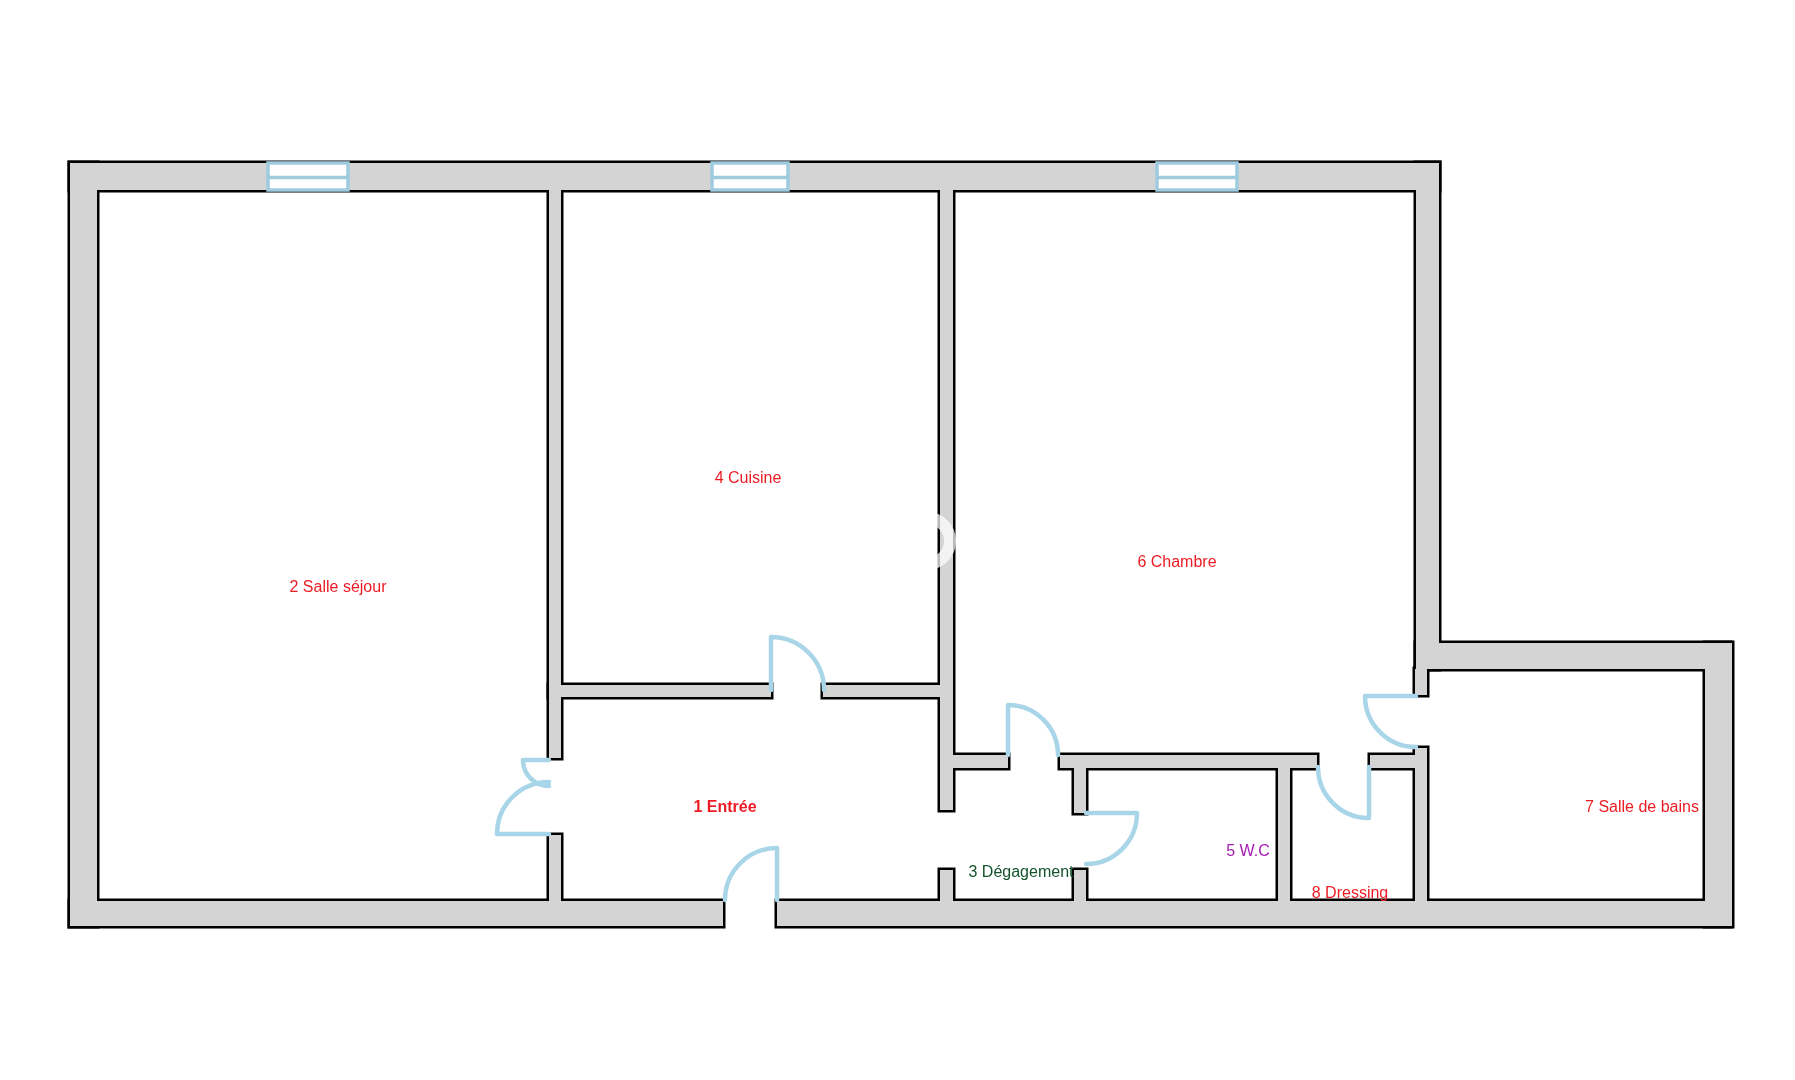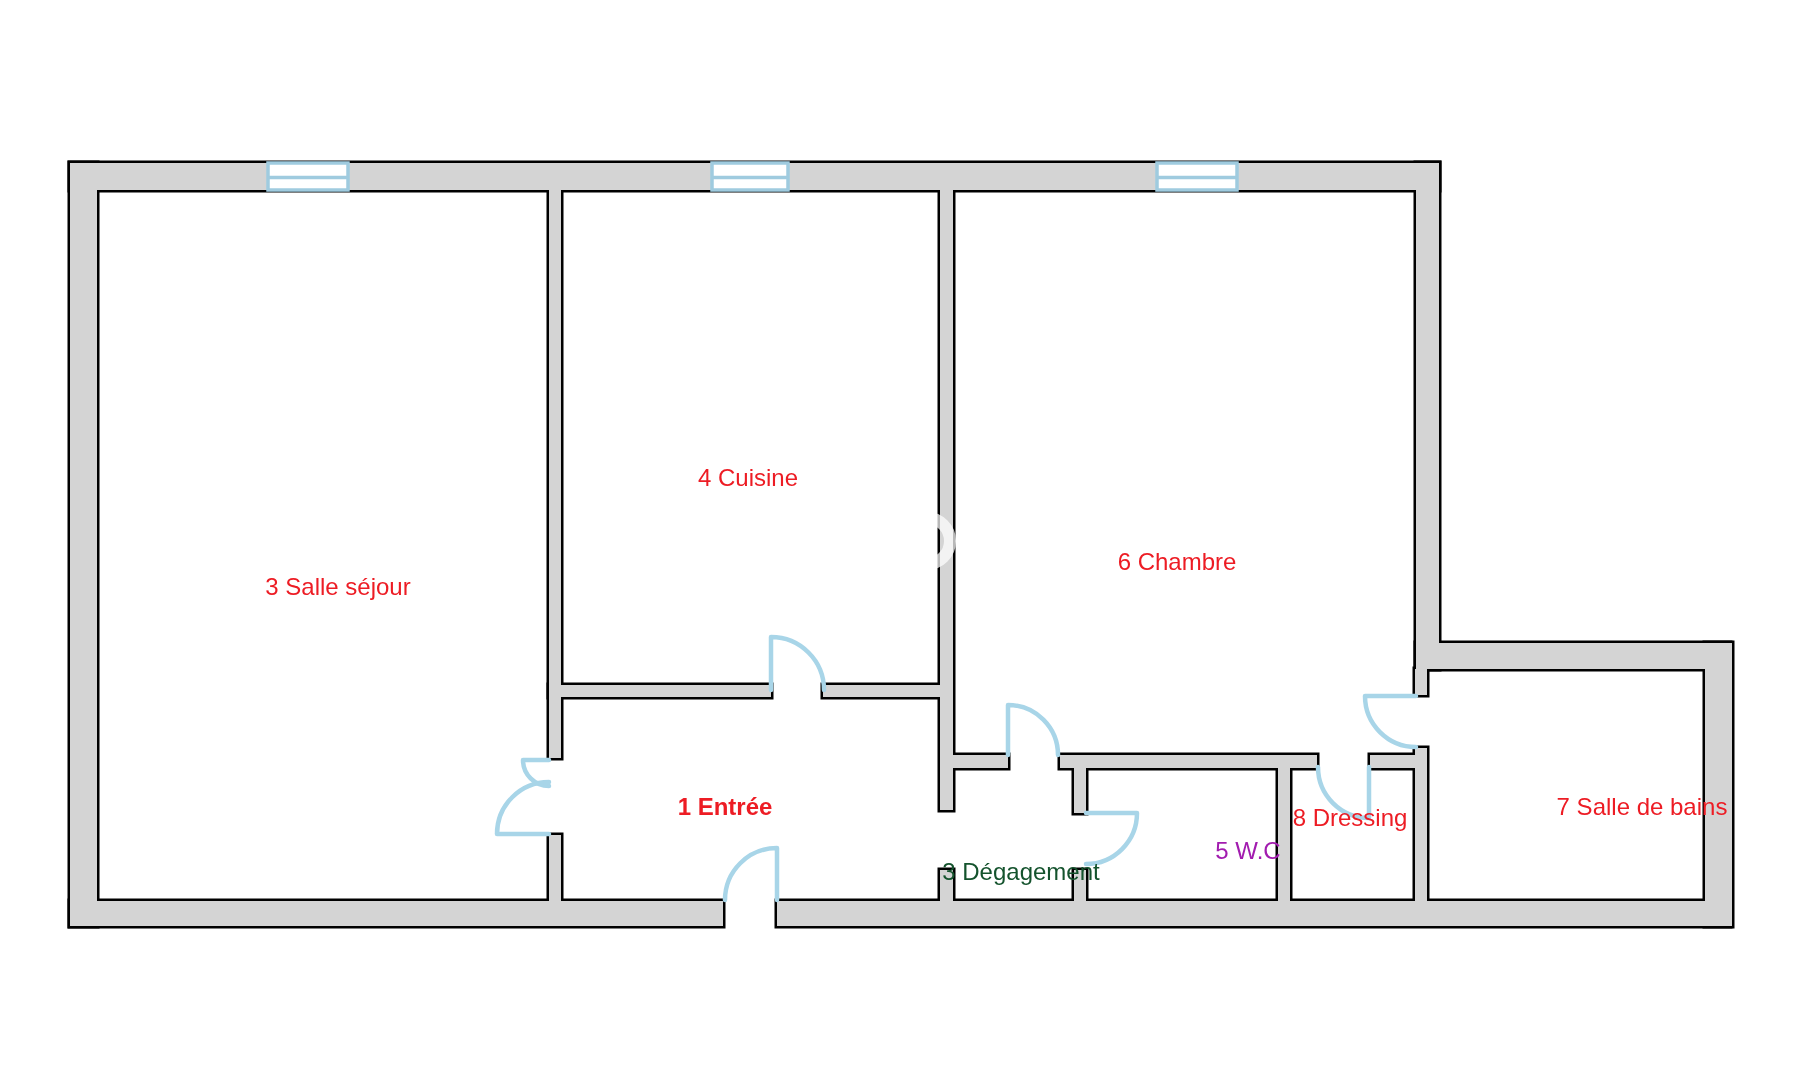--- a/index.html
+++ b/index.html
@@ -1,20 +1,20 @@
 <!DOCTYPE html>
 <html><head>
 <meta charset="utf-8">
 <style>
   html,body{margin:0;padding:0;background:#ffffff;}
   #stage{position:relative;width:1795px;height:1080px;background:#ffffff;overflow:hidden;
          font-family:"Liberation Sans","DejaVu Sans",sans-serif;}
   #plan-svg{position:absolute;left:0;top:0;}
   .room-label{position:absolute;transform:translate(-50%,-50%);white-space:nowrap;
-              font-size:24px;line-height:1;color:#ed1c24;}
+              font-size:16px;line-height:1;color:#ed1c24;}
 </style>
 </head>
 <body>
 
 <div id="stage">
   <svg id="plan-svg" width="1795" height="1080" viewBox="0 0 1795 1080" xmlns="http://www.w3.org/2000/svg">
     <g id="g-wall-outlines">
         <rect x="67.5" y="160.5" width="1374" height="32" fill="#000000"></rect>
         <rect x="67.5" y="160.5" width="32" height="768" fill="#000000"></rect>
         <rect x="67.5" y="898.5" width="658" height="30" fill="#000000"></rect>
@@ -77,21 +77,21 @@
         <path d="M1086,813 L1137,813 M1137,813 A51,51 0 0 1 1086,864" fill="none" stroke="#a8d5e8" stroke-width="4.5" stroke-linecap="round"></path>
         <path d="M1369,767 L1369,818 M1369,818 A51,51 0 0 1 1318,767" fill="none" stroke="#a8d5e8" stroke-width="4.5" stroke-linecap="round"></path>
         <path d="M1416,696 L1365,696 M1365,696 A51,51 0 0 0 1416,747" fill="none" stroke="#a8d5e8" stroke-width="4.5" stroke-linecap="round"></path>
       </g>
     <g id="g-watermark">
         <circle cx="927" cy="541" r="23" fill="none" stroke="rgba(255,255,255,0.72)" stroke-width="12"></circle>
       </g>
   </svg>
   <div id="labels">
       <div class="room-label" style="left: 725px; top: 807px; color: rgb(237, 28, 36); font-weight: bold;">1 Entrée</div>
-      <div class="room-label" style="left: 338px; top: 587px; color: rgb(237, 28, 36);">3 Salle séjour</div>
+      <div class="room-label" style="left: 338px; top: 587px; color: rgb(237, 28, 36);">2 Salle séjour</div>
       <div class="room-label" style="left: 1021px; top: 872px; color: #14532d;">3 Dégagement</div>
       <div class="room-label" style="left: 748px; top: 478px; color: rgb(237, 28, 36);">4 Cuisine</div>
       <div class="room-label" style="left: 1248px; top: 851px; color: #a21caf;">5 W.C</div>
       <div class="room-label" style="left: 1177px; top: 562px; color: rgb(237, 28, 36);">6 Chambre</div>
       <div class="room-label" style="left: 1642px; top: 807px; color: rgb(237, 28, 36);">7 Salle de bains</div>
-      <div class="room-label" style="left: 1350px; top: 818px; color: rgb(237, 28, 36);">8 Dressing</div>
+      <div class="room-label" style="left: 1350px; top: 893px; color: rgb(237, 28, 36);">8 Dressing</div>
     </div>
 </div>
 
 </body></html>

